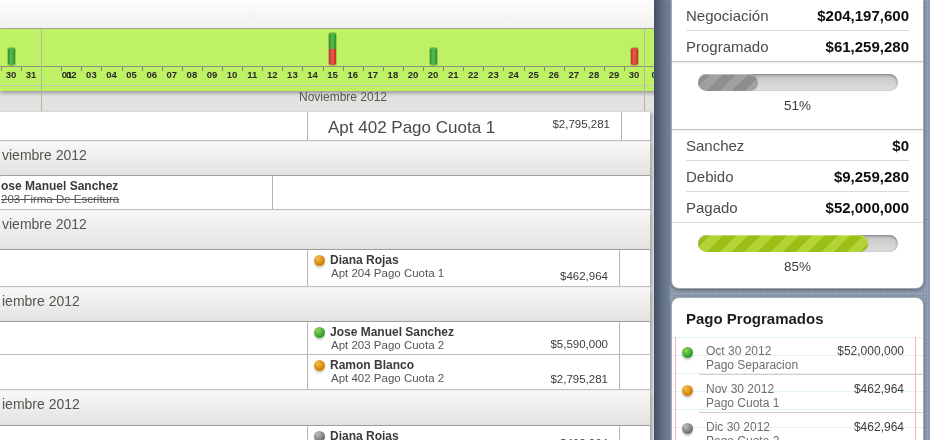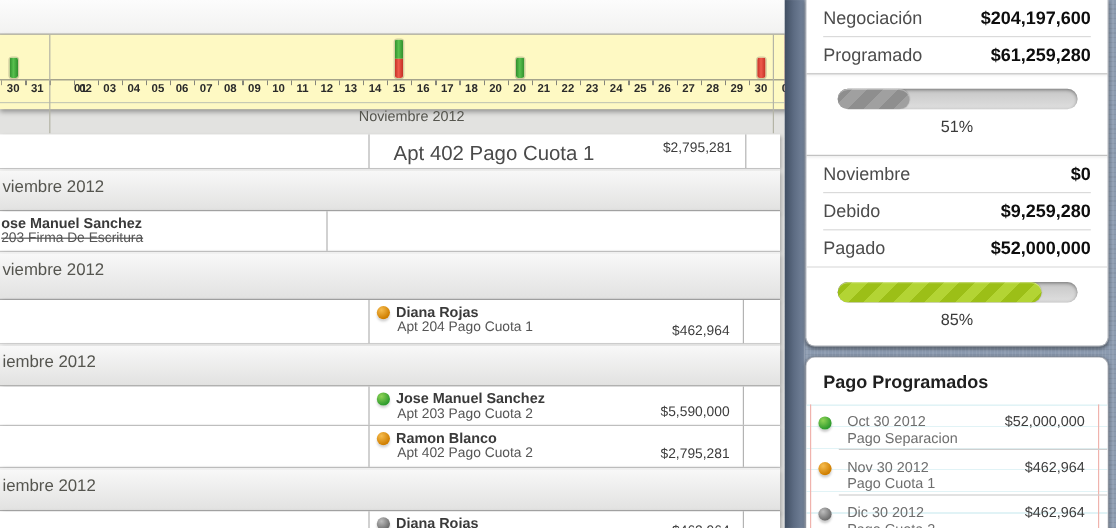--- a/index.html
+++ b/index.html
@@ -4,21 +4,21 @@
 <style>
   html,body{margin:0;padding:0;}
   body{font-family:"Liberation Sans","DejaVu Sans",sans-serif;background:#d5d5d5;}
   .app{position:relative;width:930px;height:440px;overflow:hidden;background:#e9e9e9;}
 
   
   .left-pane{position:absolute;left:0;top:0;width:654px;height:440px;background:#e2e2e0;}
   .top-strip{position:absolute;left:0;top:0;width:654px;height:28px;
     background:linear-gradient(#fcfcfc,#f2f2f1);border-bottom:1px solid #a9a99d;}
   .timeline{position:absolute;left:0;top:29px;width:654px;height:62px;
-    background:#fef9c3;box-shadow:0 2px 4px rgba(0,0,0,.35);border-right:5px solid #be185d;}
+    background:#bef264;box-shadow:0 2px 4px rgba(0,0,0,.35);border-right:5px solid #be185d;}
   .ruler-line{position:absolute;left:0;top:37px;width:100%;height:1px;background:#90907f;}
   .ruler-line2{position:absolute;left:0;top:56px;width:100%;height:1px;background:#c7cab4;}
   .ticks{position:absolute;left:1px;top:38px;width:652px;height:4px;
     background:repeating-linear-gradient(90deg,#85857a 0 1px,transparent 1px 20.1px);}
   .day{position:absolute;top:40px;width:20px;text-align:center;font-size:9.5px;font-weight:bold;color:#2a2a2a;}
   .month-row-label{position:absolute;top:61px;left:160px;width:366px;text-align:center;font-size:12px;color:#55554e;}
   .month-divider{position:absolute;top:0;width:1px;height:82px;background:#b4b4a6;}
   .tl-marker{position:absolute;width:7px;border-radius:2px;box-shadow:0 0 0 1px rgba(0,0,0,.18);overflow:hidden;}
   .tl-seg{width:100%;}
   .seg-green{background:linear-gradient(90deg,#2f8f2c,#58c04e 45%,#2f8f2c);}
@@ -233,21 +233,21 @@
       <div class="full-divider"></div>
       <div class="progress-block">
         <div class="track">
           <div class="fill fill-gray" id="fill-top" style="width: 30%;"></div>
         </div>
         <div class="pct">51%</div>
       </div>
       <div class="full-divider"></div>
       <div id="summary-bottom">
           <div class="srow">
-            <span class="lbl">Noviembre</span>
+            <span class="lbl">Sanchez</span>
             <span class="val">$0</span>
           </div>
           <div class="srow">
             <span class="lbl">Debido</span>
             <span class="val">$9,259,280</span>
           </div>
           <div class="srow">
             <span class="lbl">Pagado</span>
             <span class="val">$52,000,000</span>
           </div>

